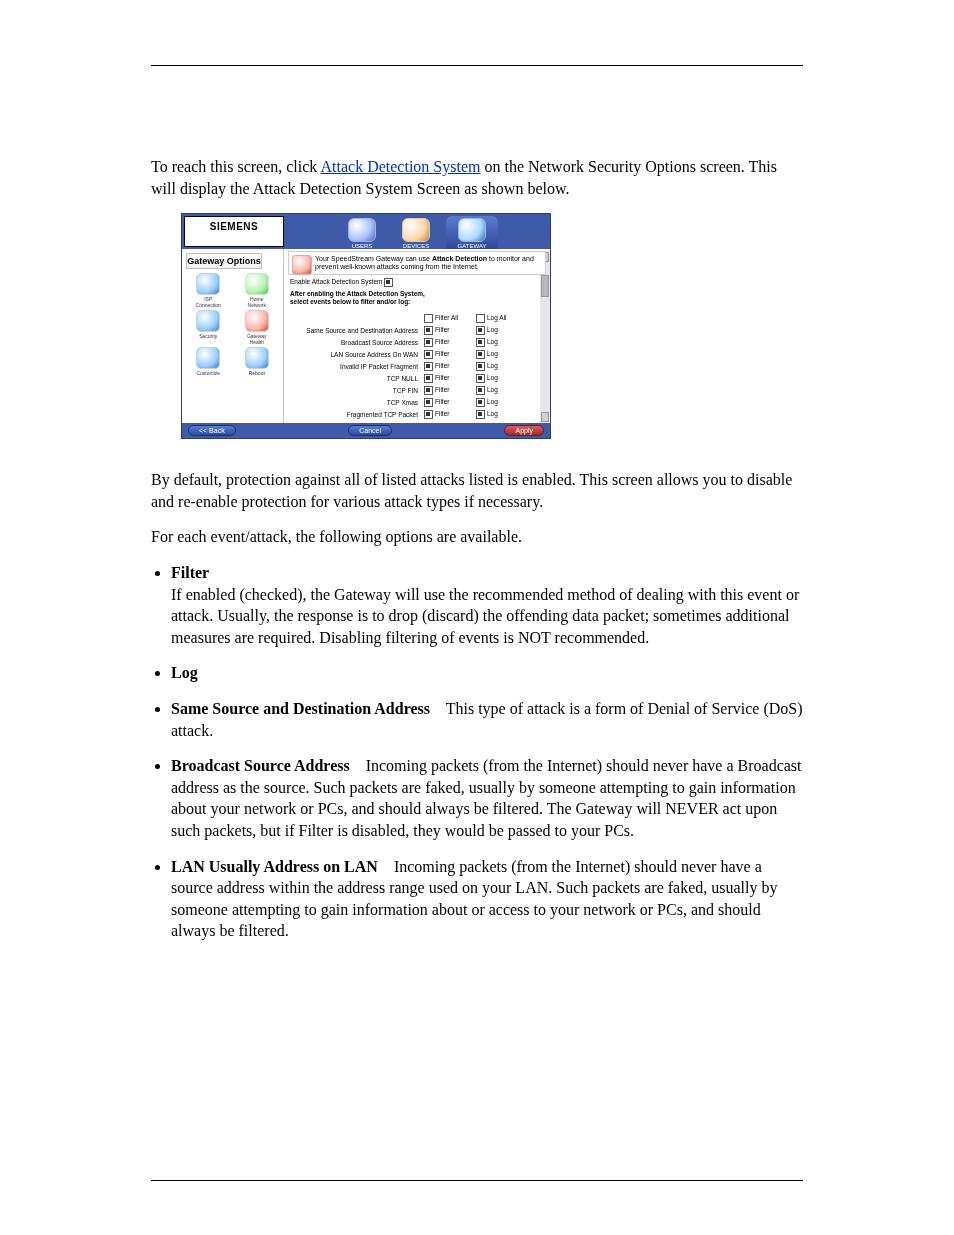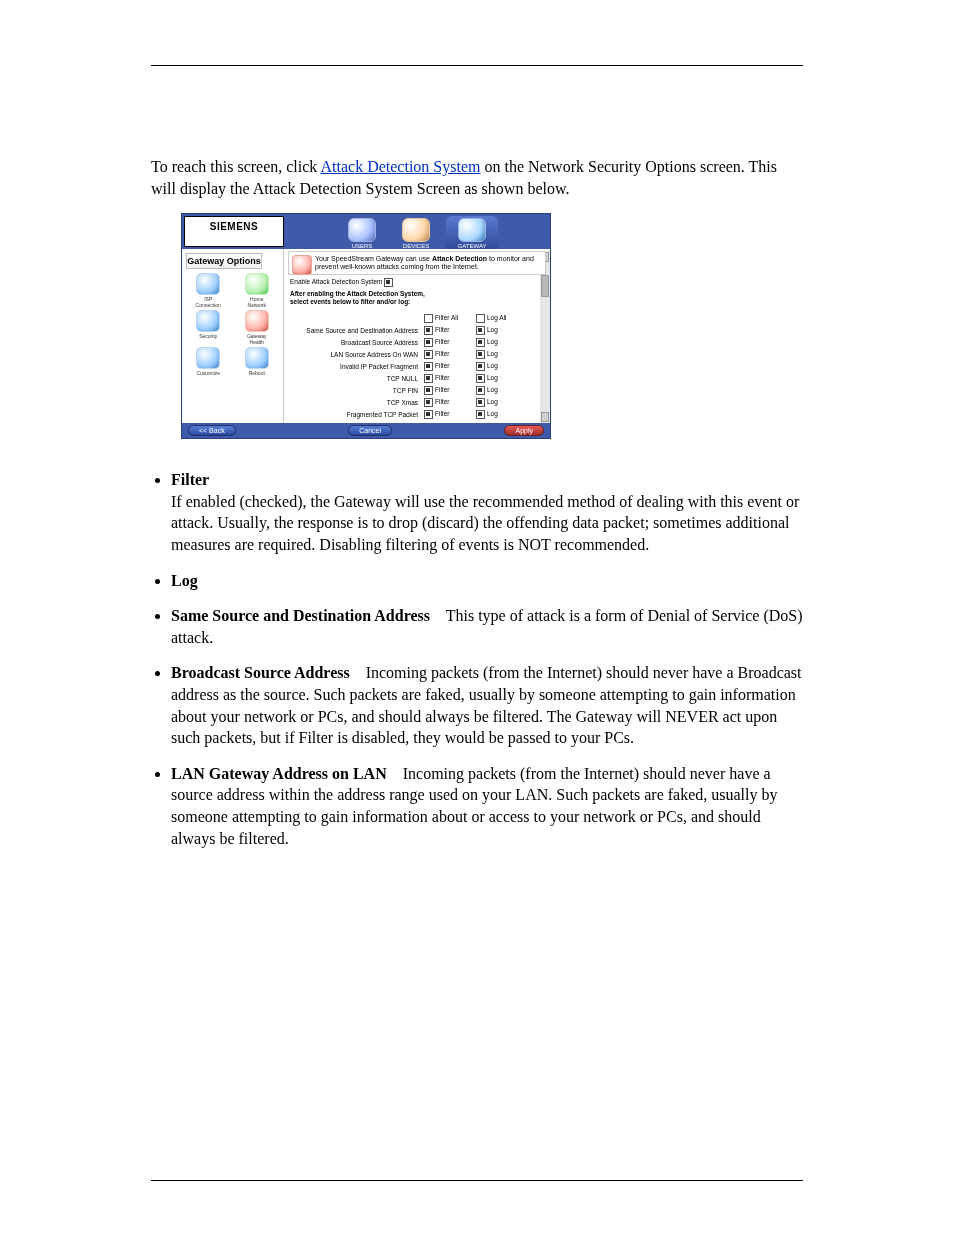--- a/index.html
+++ b/index.html
@@ -330,21 +330,23 @@
       <div class="ss-footer">
         <div class="ss-btn">&lt;&lt; Back</div>
         <div class="spacer"></div>
         <div class="ss-btn">Cancel</div>
         <div class="spacer"></div>
         <div class="ss-btn apply">Apply</div>
       </div>
     </div>
   </div>
 
-
+  <p>By default, protection against all of listed attacks listed is enabled. This screen allows you to disable and re-enable protection for various attack types if necessary.</p>
+
+  <p>For each event/attack, the following options are available.</p>
 
   <ul class="ul1">
     <li>
       <span class="li-term">Filter</span>
       <br>
       <span>If enabled (checked), the Gateway will use the recommended method of dealing with this event or attack. Usually, the response is to drop (discard) the offending data packet; sometimes additional measures are required. Disabling filtering of events is NOT recommended.</span>
     </li>
     <li>
       <span class="li-term">Log</span>
       <br>
@@ -357,20 +359,20 @@
       <span class="li-term">Same Source and Destination Address</span>
       &nbsp;&nbsp;
       <span>This type of attack is a form of Denial of Service (DoS) attack.</span>
     </li>
     <li>
       <span class="li-term">Broadcast Source Address</span>
       &nbsp;&nbsp;
       <span>Incoming packets (from the Internet) should never have a Broadcast address as the source. Such packets are faked, usually by someone attempting to gain information about your network or PCs, and should always be filtered. The Gateway will NEVER act upon such packets, but if Filter is disabled, they would be passed to your PCs.</span>
     </li>
     <li>
-      <span class="li-term">LAN Gateway Address on LAN</span>
+      <span class="li-term">LAN Usually Address on LAN</span>
       &nbsp;&nbsp;
       <span>Incoming packets (from the Internet) should never have a source address within the address range used on your LAN. Such packets are faked, usually by someone attempting to gain information about or access to your network or PCs, and should always be filtered.</span>
     </li>
   </ul>
 
   <hr class="page-hr-bottom">
 </div>
 
 </body></html>

